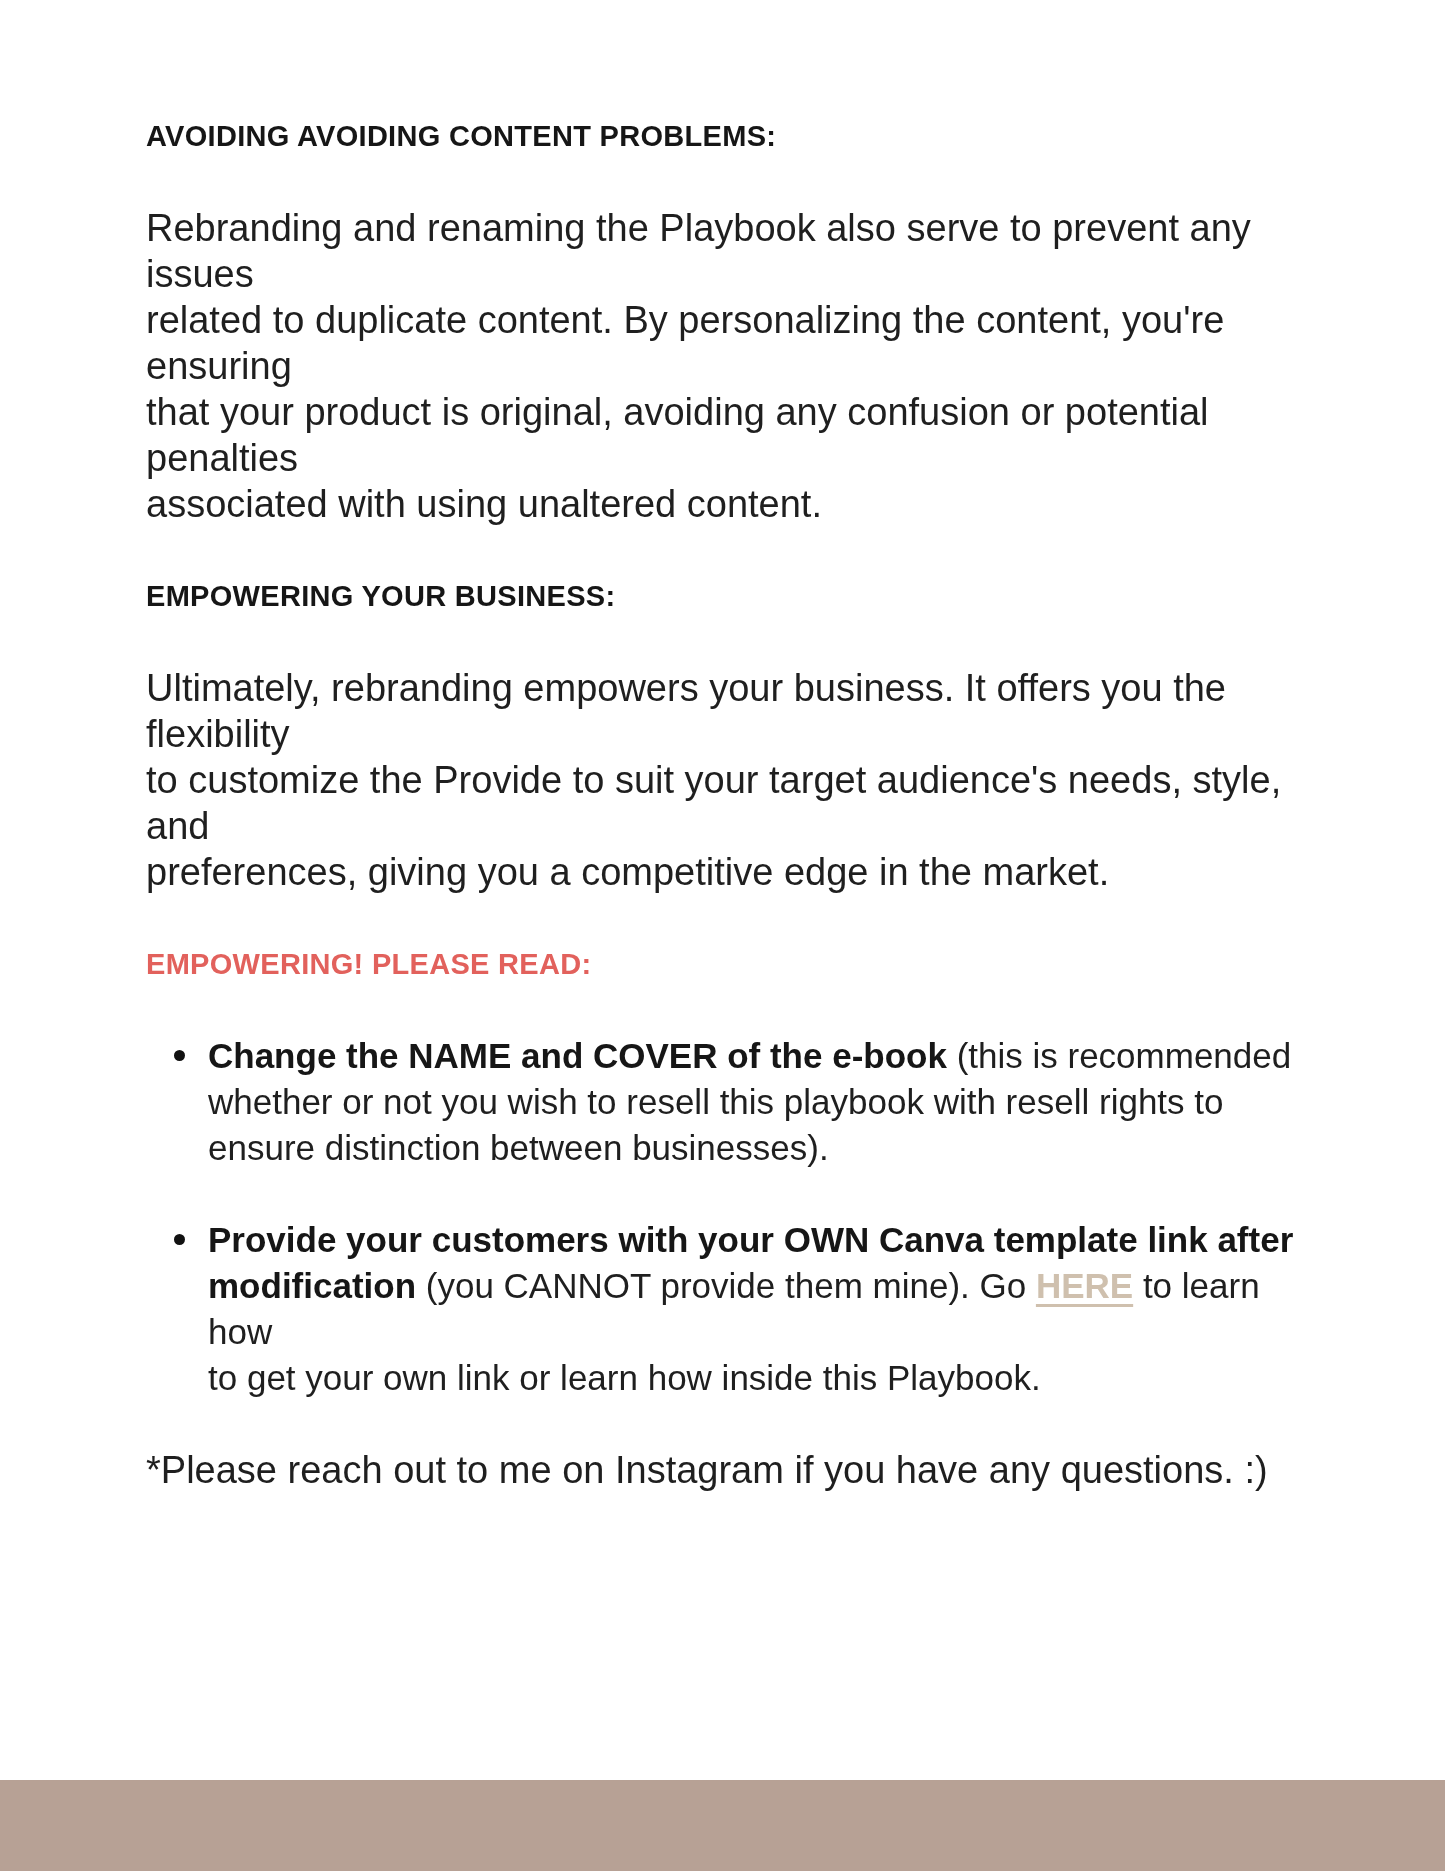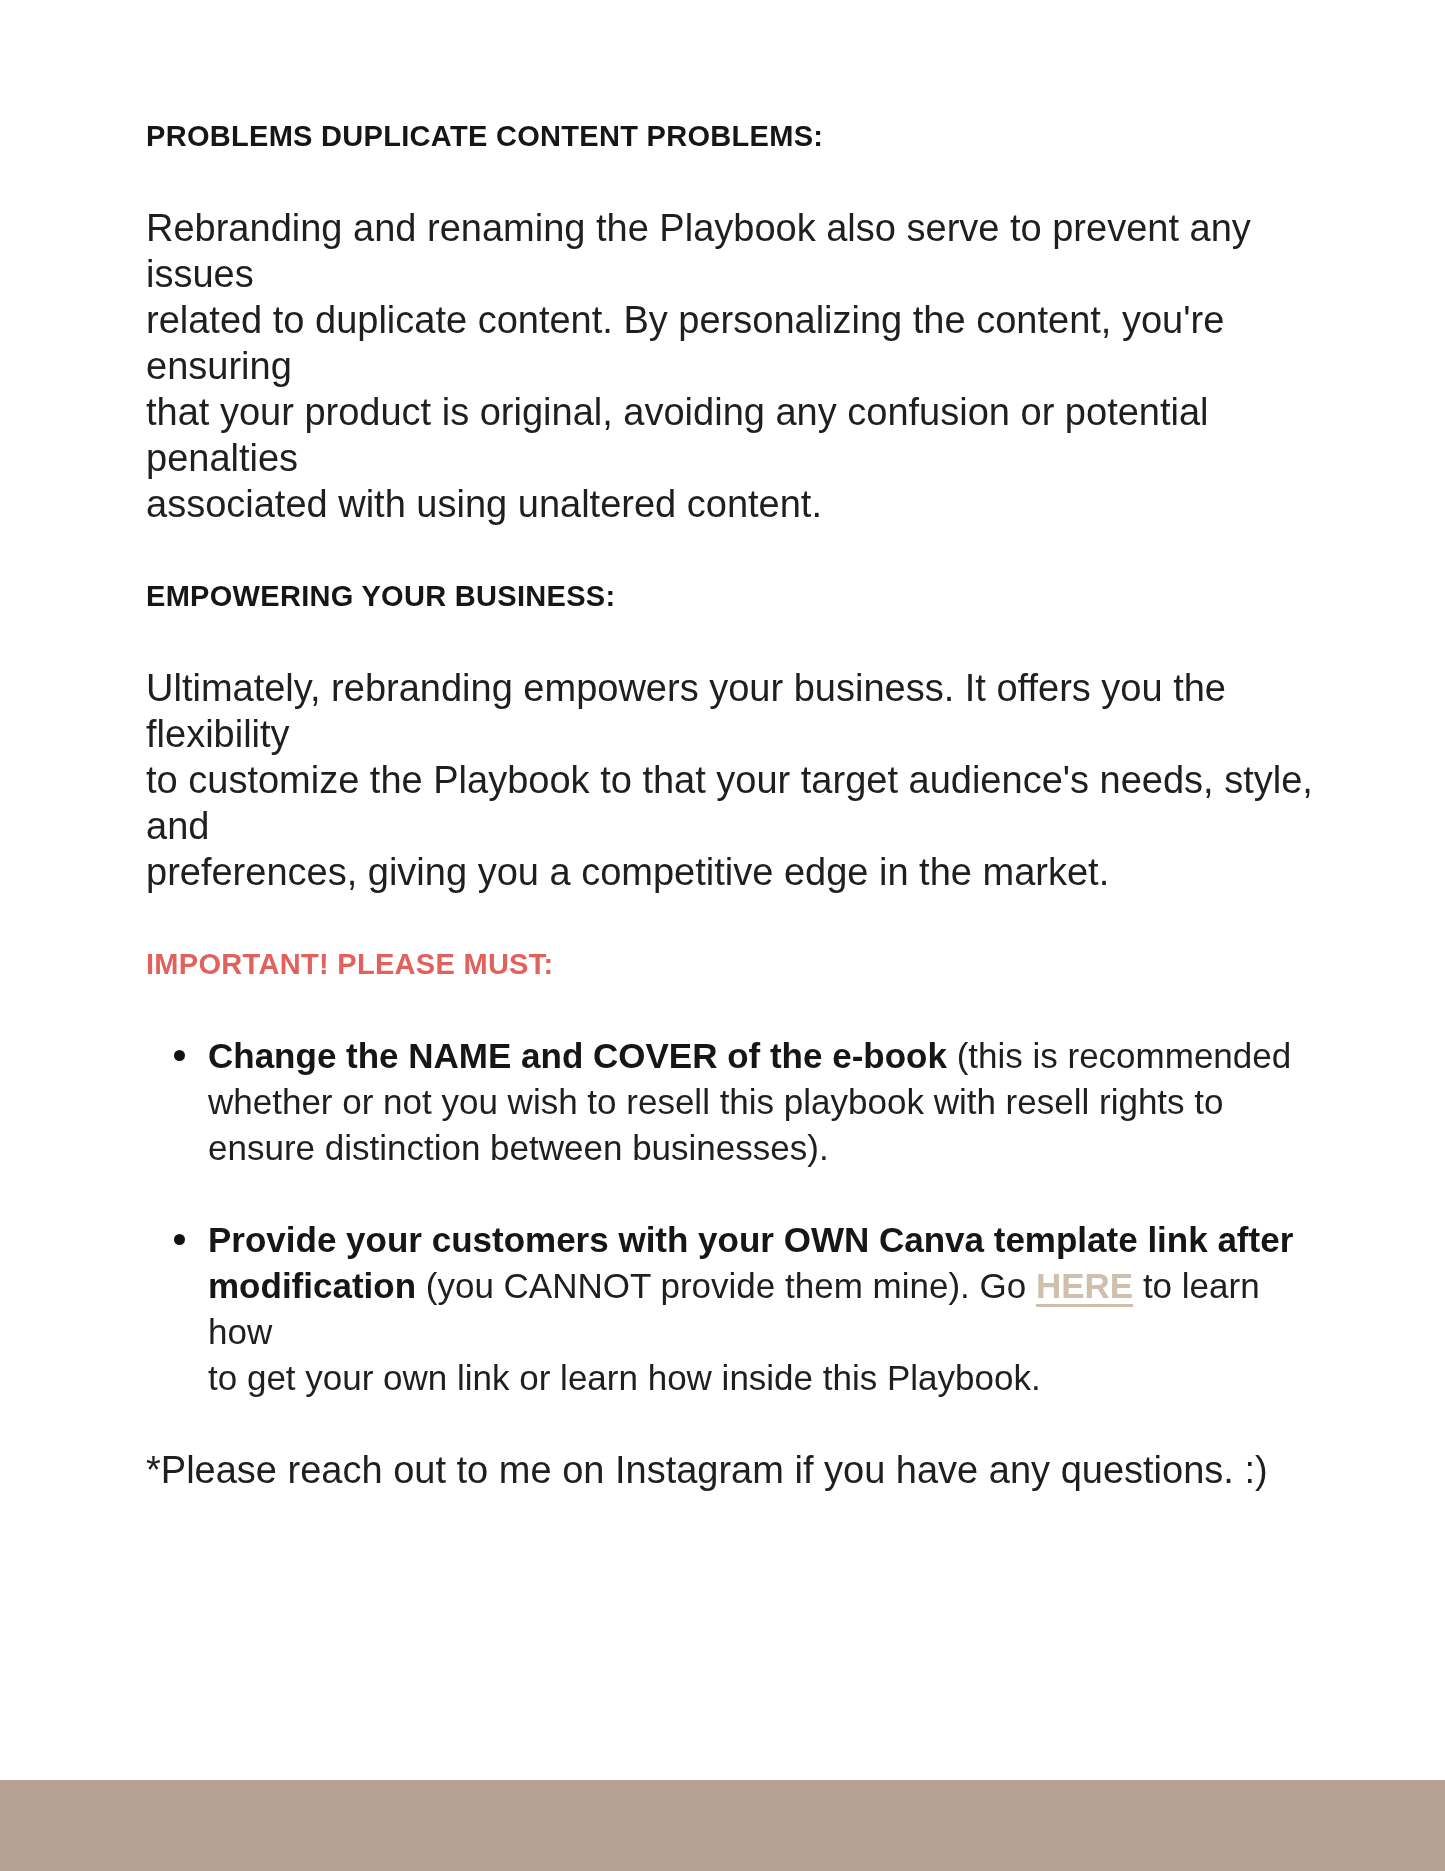--- a/index.html
+++ b/index.html
@@ -77,34 +77,34 @@
     height: 91px;
     background: #b7a195;
   }
 </style>
 </head>
 <body>
 
 <div class="page">
   <main class="content">
 
-    <h2>PROBLEMS DUPLICATE CONTENT PROBLEMS:</h2>
+    <h2>AVOIDING AVOIDING CONTENT PROBLEMS:</h2>
 
     <p>Rebranding and renaming the Playbook also serve to prevent any issues
 related to duplicate content. By personalizing the content, you're ensuring
 that your product is original, avoiding any confusion or potential penalties
 associated with using unaltered content.</p>
 
     <h2>EMPOWERING YOUR BUSINESS:</h2>
 
     <p>Ultimately, rebranding empowers your business. It offers you the flexibility
-to customize the Playbook to that your target audience's needs, style, and
+to customize the Provide to suit your target audience's needs, style, and
 preferences, giving you a competitive edge in the market.</p>
 
-    <h2 class="red">IMPORTANT! PLEASE MUST:</h2>
+    <h2 class="red">EMPOWERING! PLEASE READ:</h2>
 
 
     <ul class="terms-list">
       <li><span class="b">Change the NAME and COVER of the e-book</span><span> (this is recommended</span><br><span>whether or not you wish to resell this playbook with resell rights to</span><br><span>ensure distinction between businesses).</span></li>
       <li><span class="b">Provide your customers with your OWN Canva template link after</span><br><span class="b">modification</span><span> (you CANNOT provide them mine). Go </span><a class="here-link" href="#">HERE</a><span> to learn how</span><br><span>to get your own link or learn how inside this Playbook.</span></li>
     </ul>
 
     <p class="footer-note">*Please reach out to me on Instagram if you have any questions. :)</p>
 
   </main>

